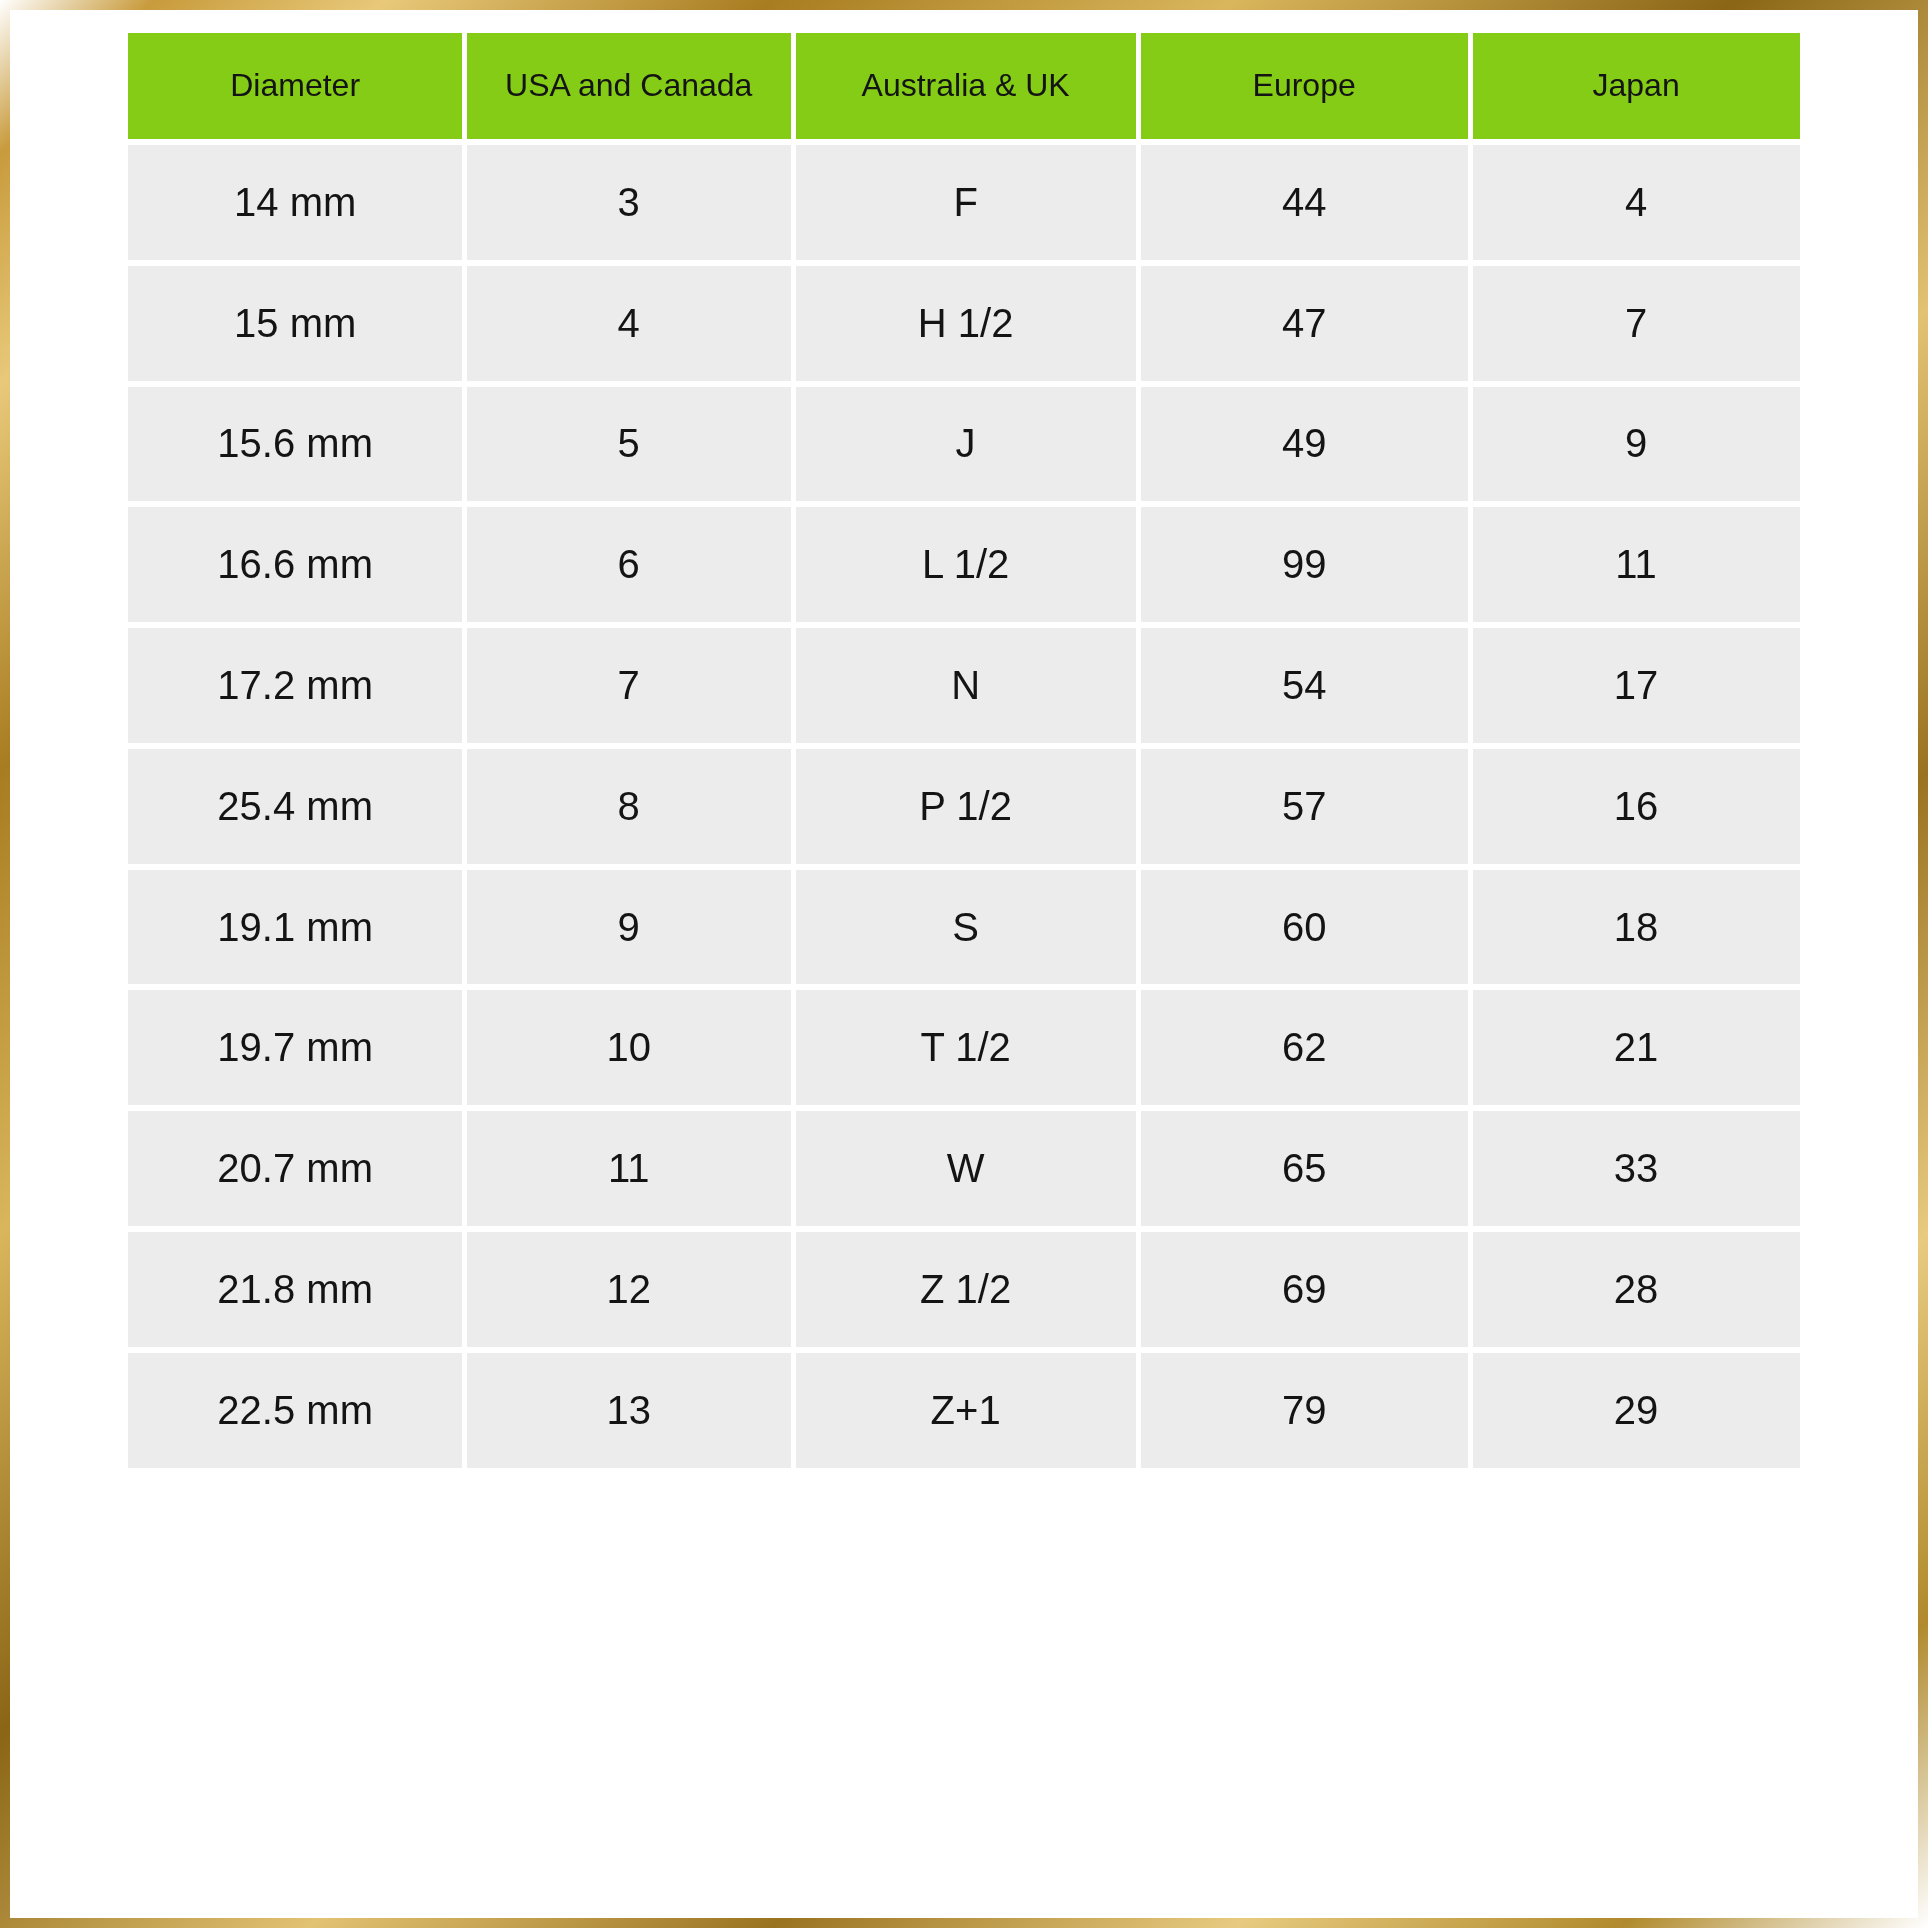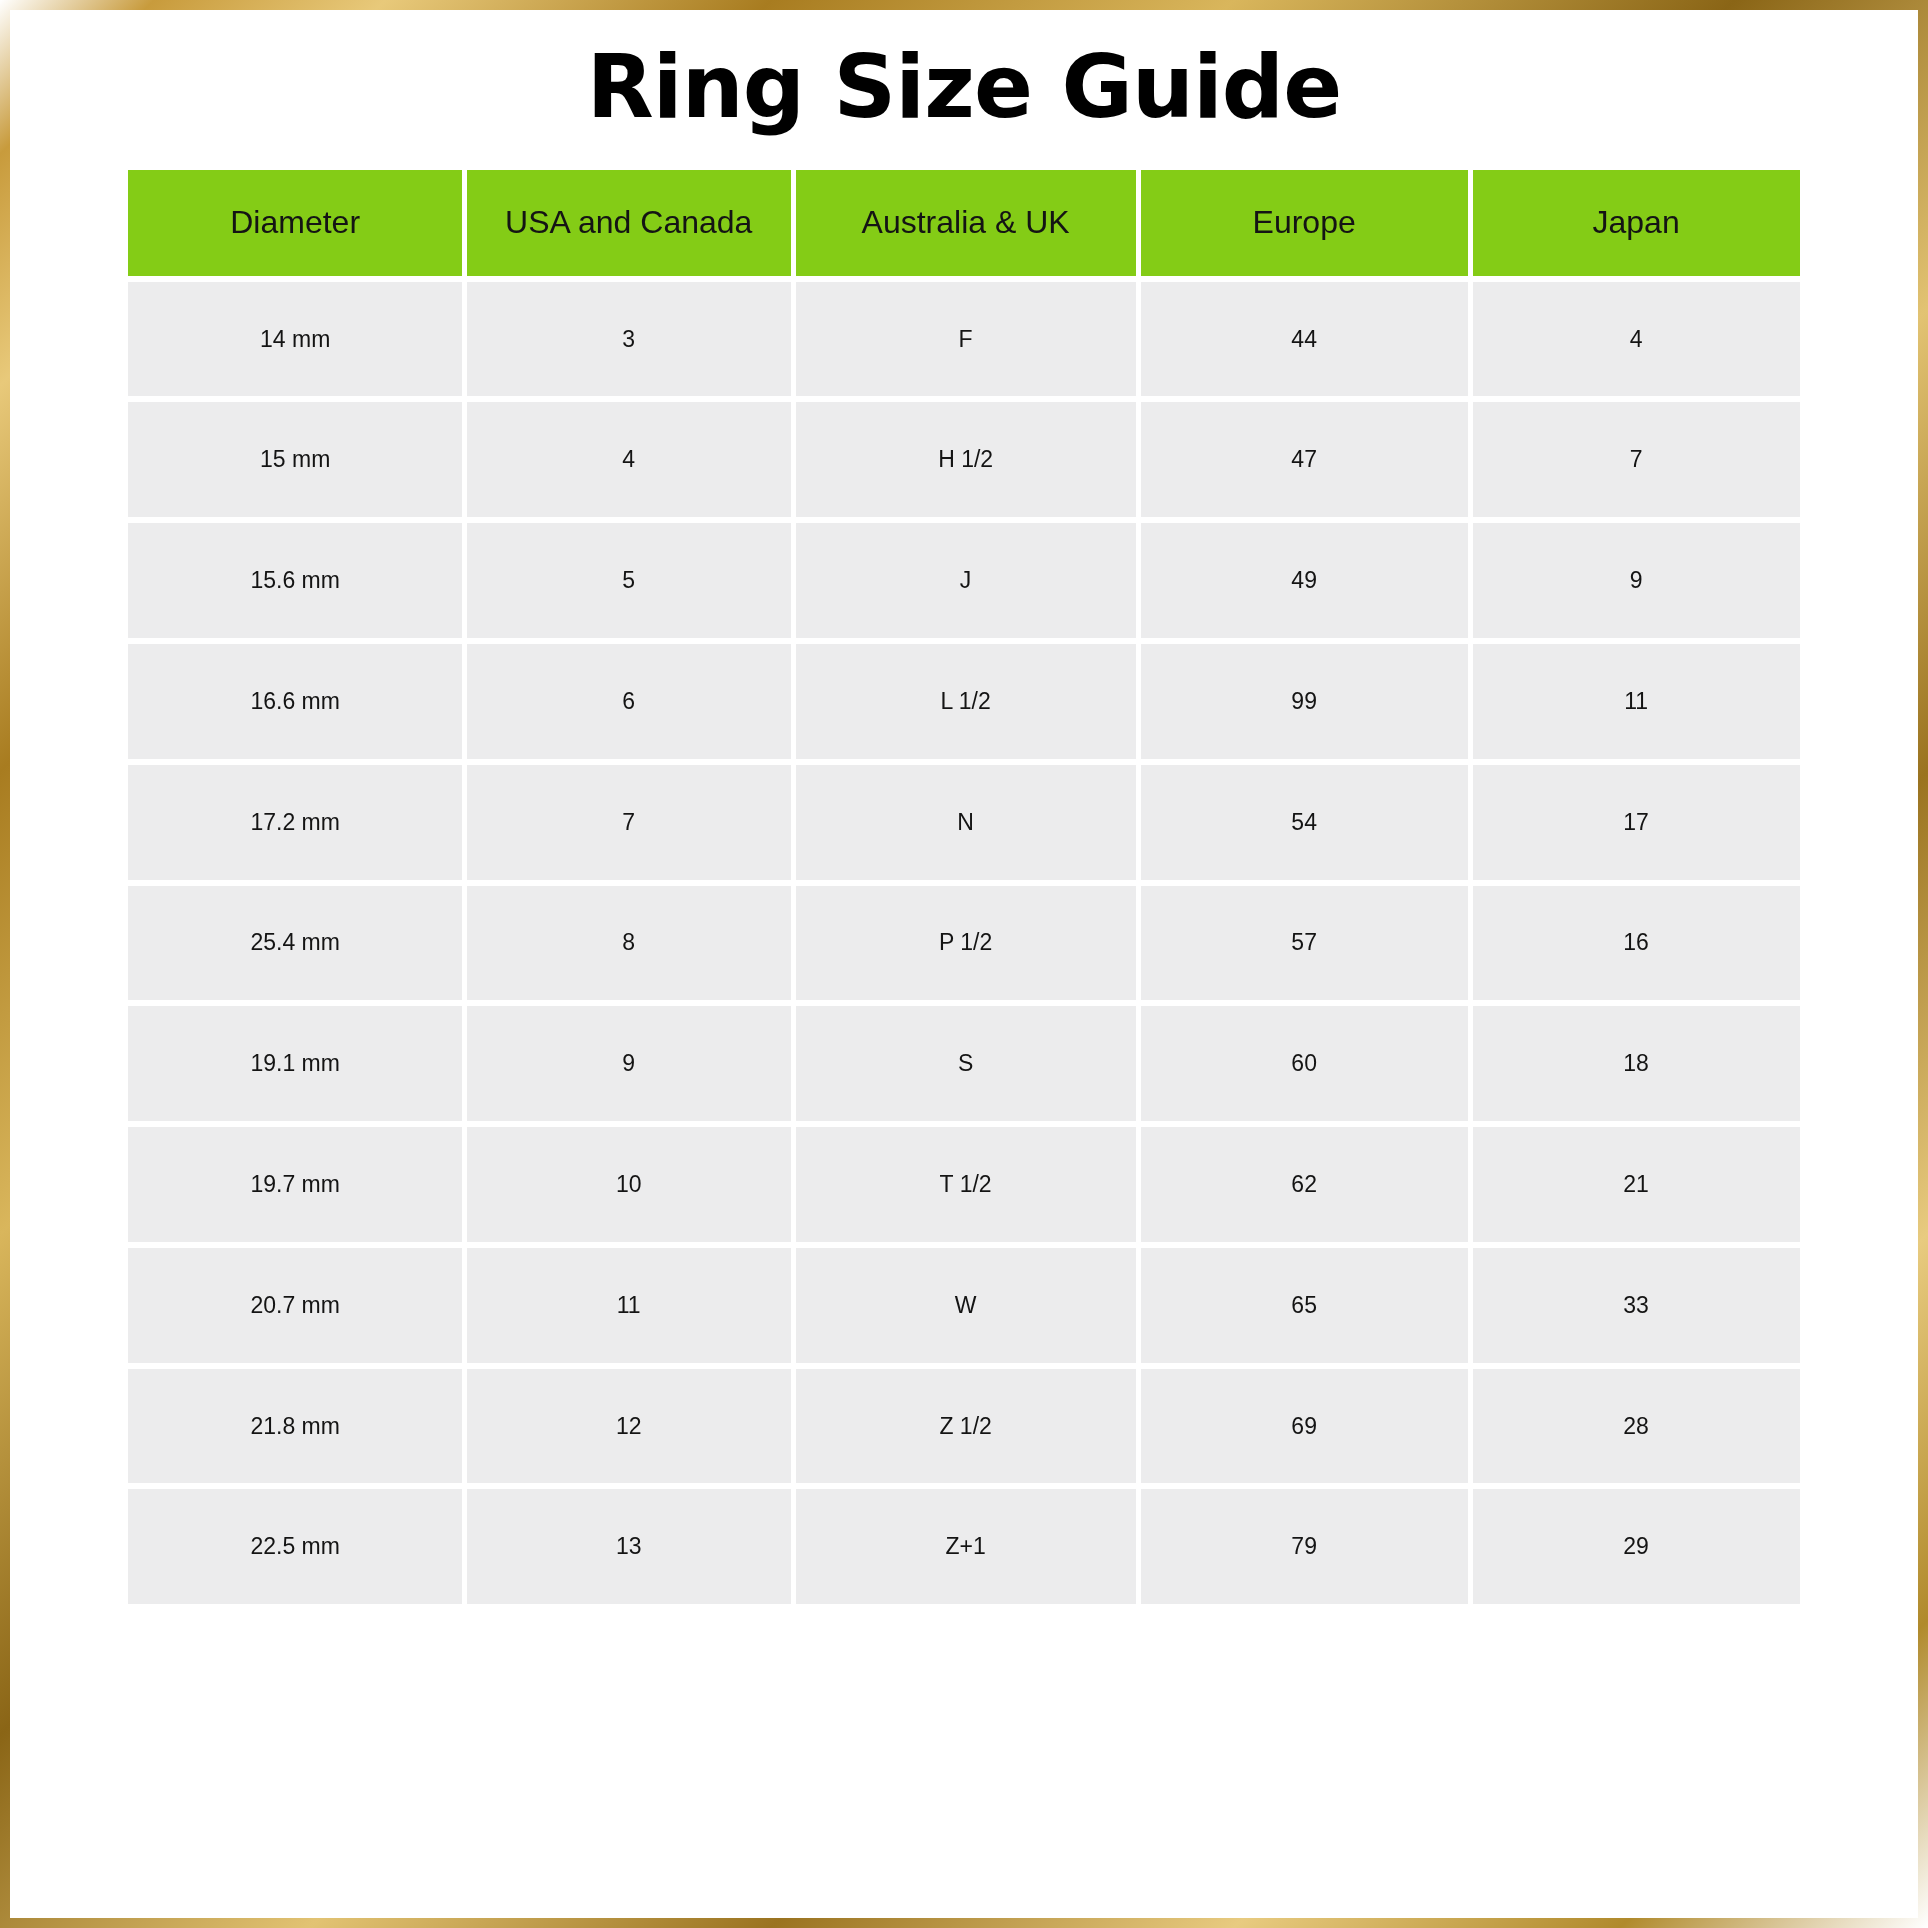--- a/index.html
+++ b/index.html
@@ -86,21 +86,21 @@
     vertical-align: middle;
     text-align: center;
     padding: 3.8px 5.6px;
     line-height: 1.18;
     font-family: "Liberation Sans", sans-serif;
   }
 
   table.size-table td {
     background: #ececed;
     color: #141414;
-    font-size: 23px;
+    font-size: 40px;
     height: 111px;
     vertical-align: middle;
     text-align: center;
     padding: 1.9px 5.6px;
     font-family: "Liberation Sans", sans-serif;
   }
 
   col.c-diameter { width: 20.2%; }
   col.c-usa      { width: 19.6%; }
   col.c-auk      { width: 20.6%; }
@@ -109,21 +109,20 @@
 </style>
 </head>
 <body>
 
 <div class="page">
   <div class="gold-frame">
     <div class="gold-frame-inner"></div>
   </div>
 
   <div class="content">
-    <div class="title">Ring Size Guide</div>
 
     <table class="size-table">
       <colgroup>
         <col class="c-diameter">
         <col class="c-usa">
         <col class="c-auk">
         <col class="c-europe">
         <col class="c-japan">
       </colgroup>
       <thead>

